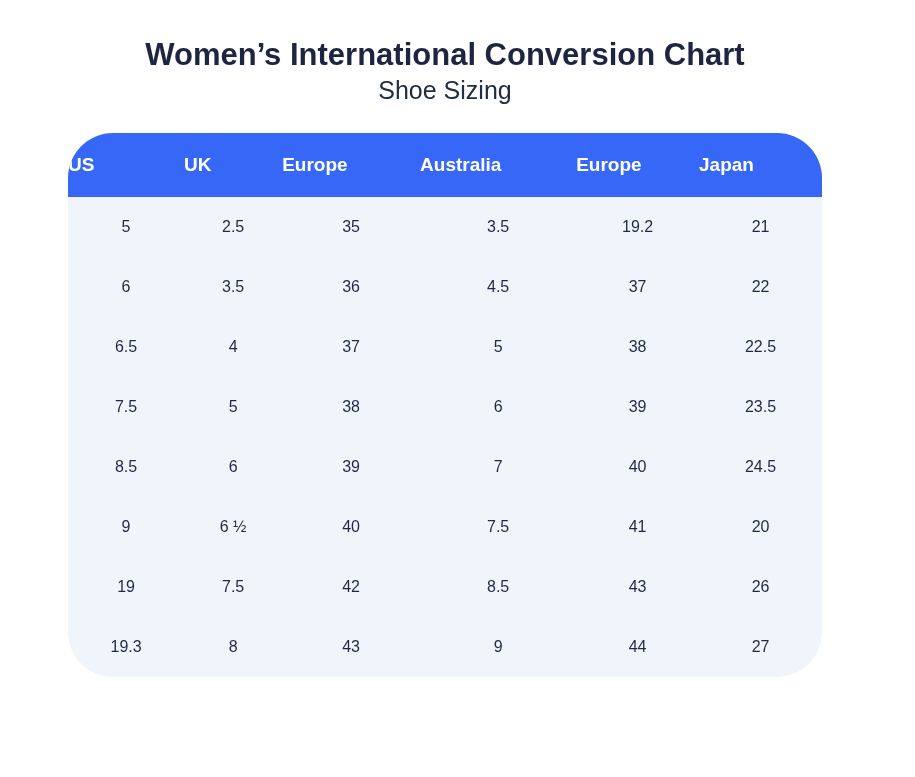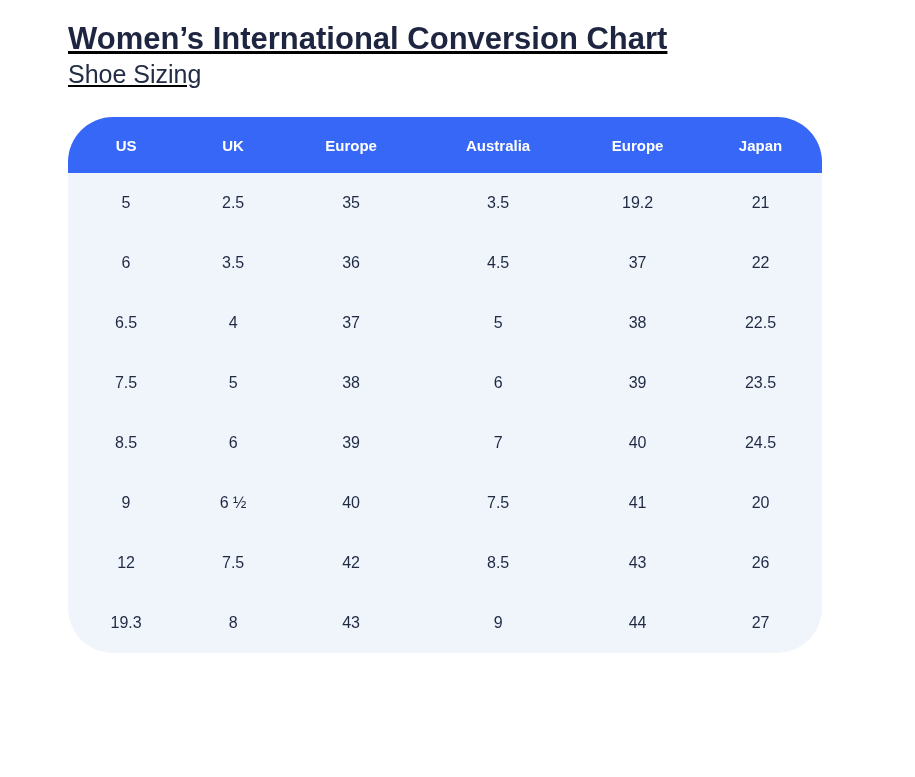--- a/index.html
+++ b/index.html
@@ -13,23 +13,22 @@
     height: 777px;
     background: #ffffff;
     overflow: hidden;
     position: relative;
   }
   .content {
     width: 754px;
     margin-left: 68px;
   }
   .title-block {
-    text-align: left;
-    padding-top: 20px;
-    text-decoration: underline;
+    text-align: center;
+    padding-top: 36px;
   }
   .main-title {
     font-size: 31px;
     font-weight: 700;
     color: #1e2540;
     letter-spacing: 0px;
     line-height: 1.2;
     margin: 0;
   }
   .subtitle {
@@ -45,24 +44,24 @@
     overflow: hidden;
   }
   table.conversion {
     width: 100%;
     border-collapse: collapse;
     table-layout: fixed;
   }
   table.conversion thead th {
     background: #3767f6;
     color: #ffffff;
-    font-size: 15px;
+    font-size: 19px;
     font-weight: 700;
-    height: 56px;
-    text-align: center;
+    height: 64px;
+    text-align: left;
     vertical-align: middle;
     padding: 0;
   }
   table.conversion tbody td {
     background: #f0f5fc;
     color: #1f2942;
     font-size: 16px;
     font-weight: 400;
     height: 60px;
     text-align: center;
@@ -150,21 +149,21 @@
             </tr>
             <tr>
               <td>9</td>
               <td>6 ½</td>
               <td>40</td>
               <td>7.5</td>
               <td>41</td>
               <td>20</td>
             </tr>
             <tr>
-              <td>12</td>
+              <td>19</td>
               <td>7.5</td>
               <td>42</td>
               <td>8.5</td>
               <td>43</td>
               <td>26</td>
             </tr>
             <tr>
               <td>19.3</td>
               <td>8</td>
               <td>43</td>

